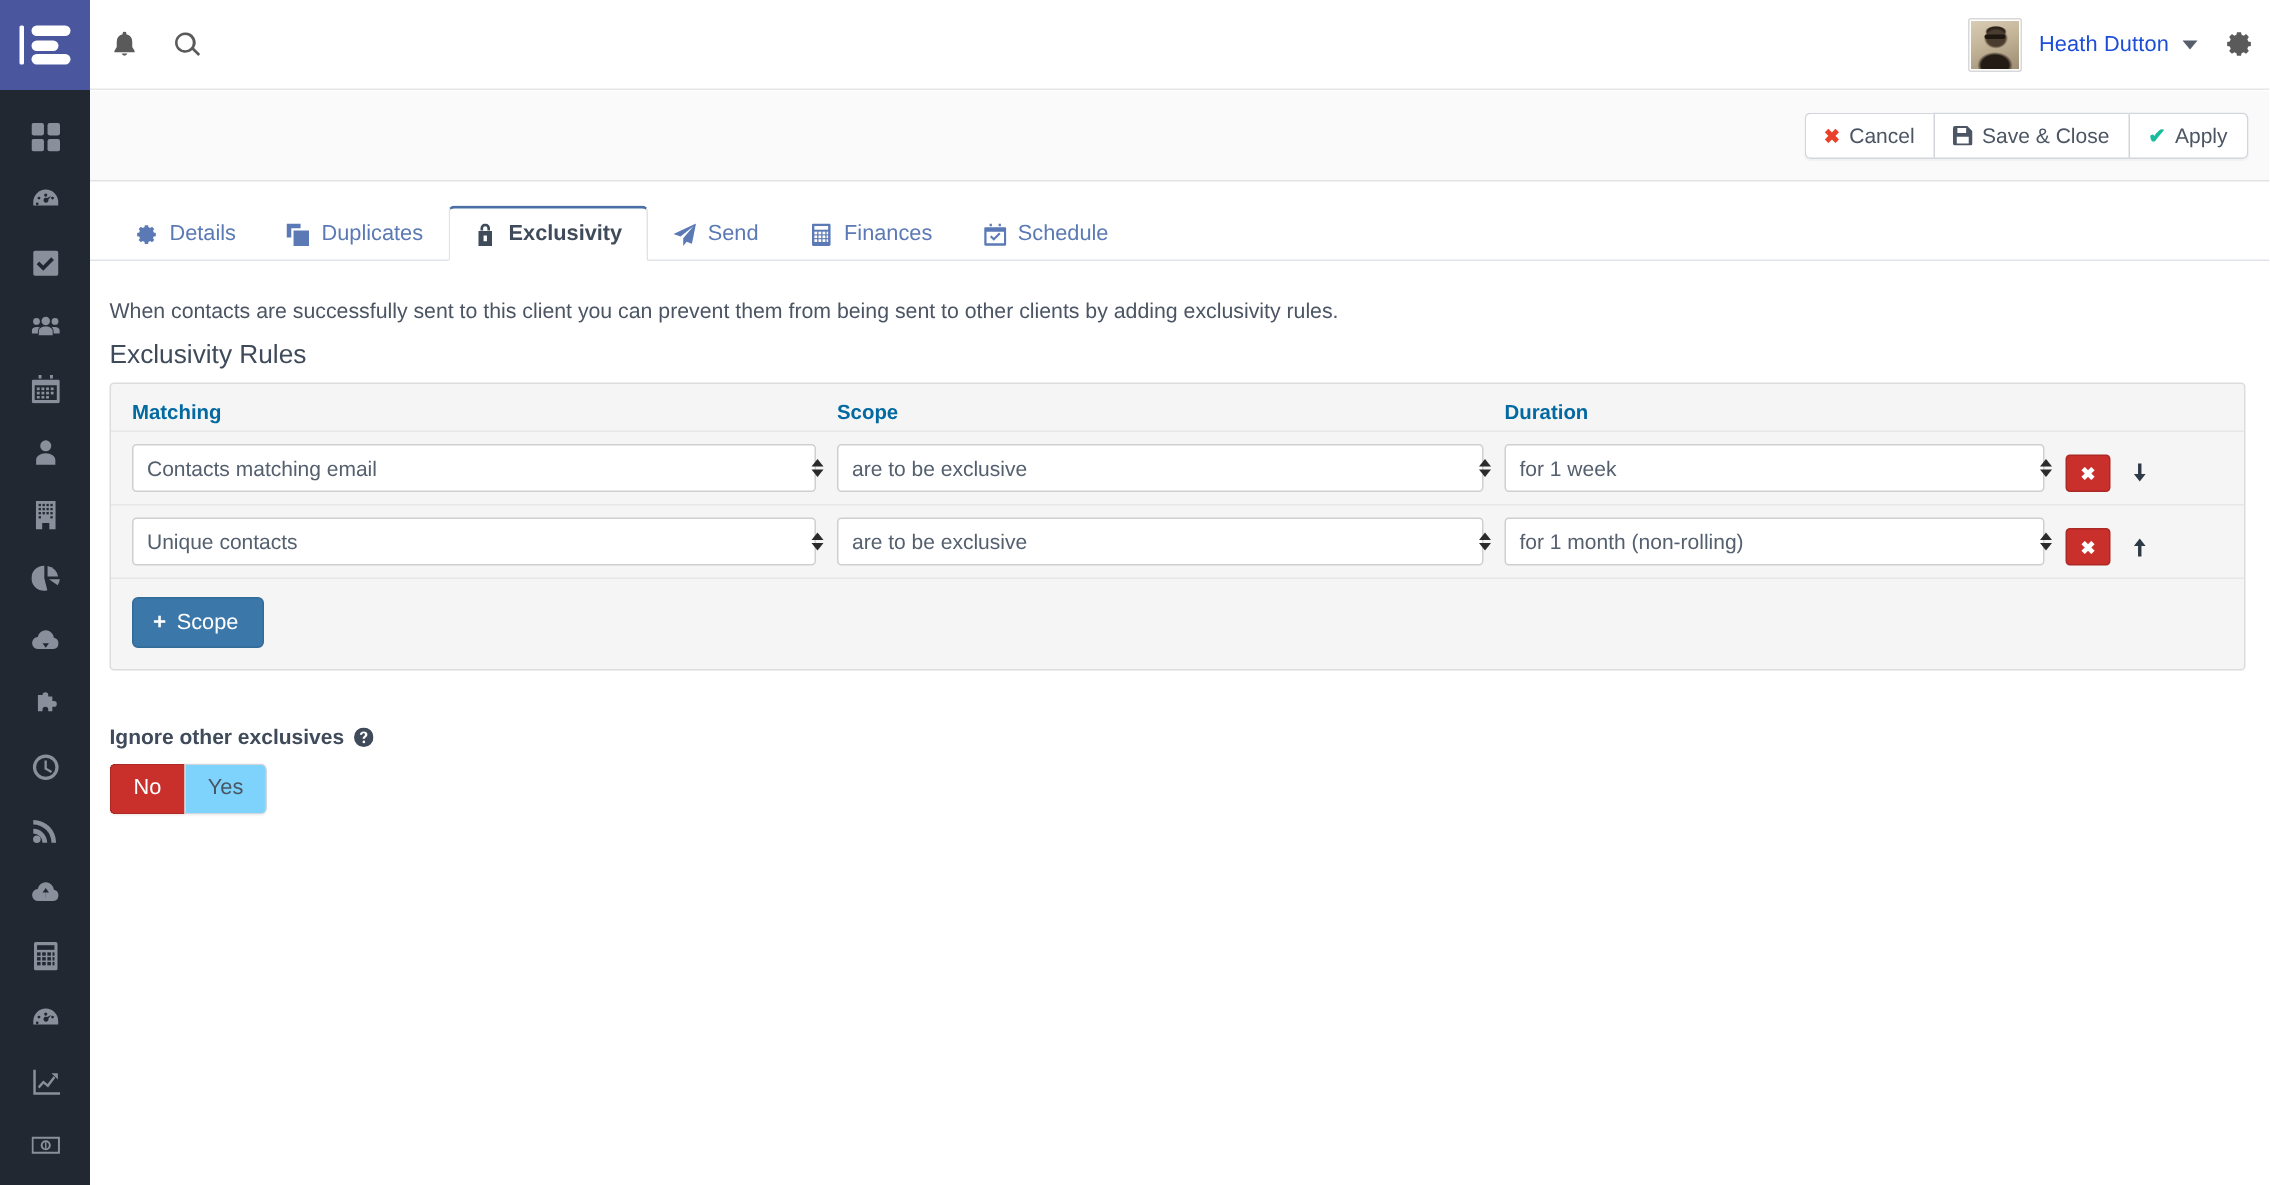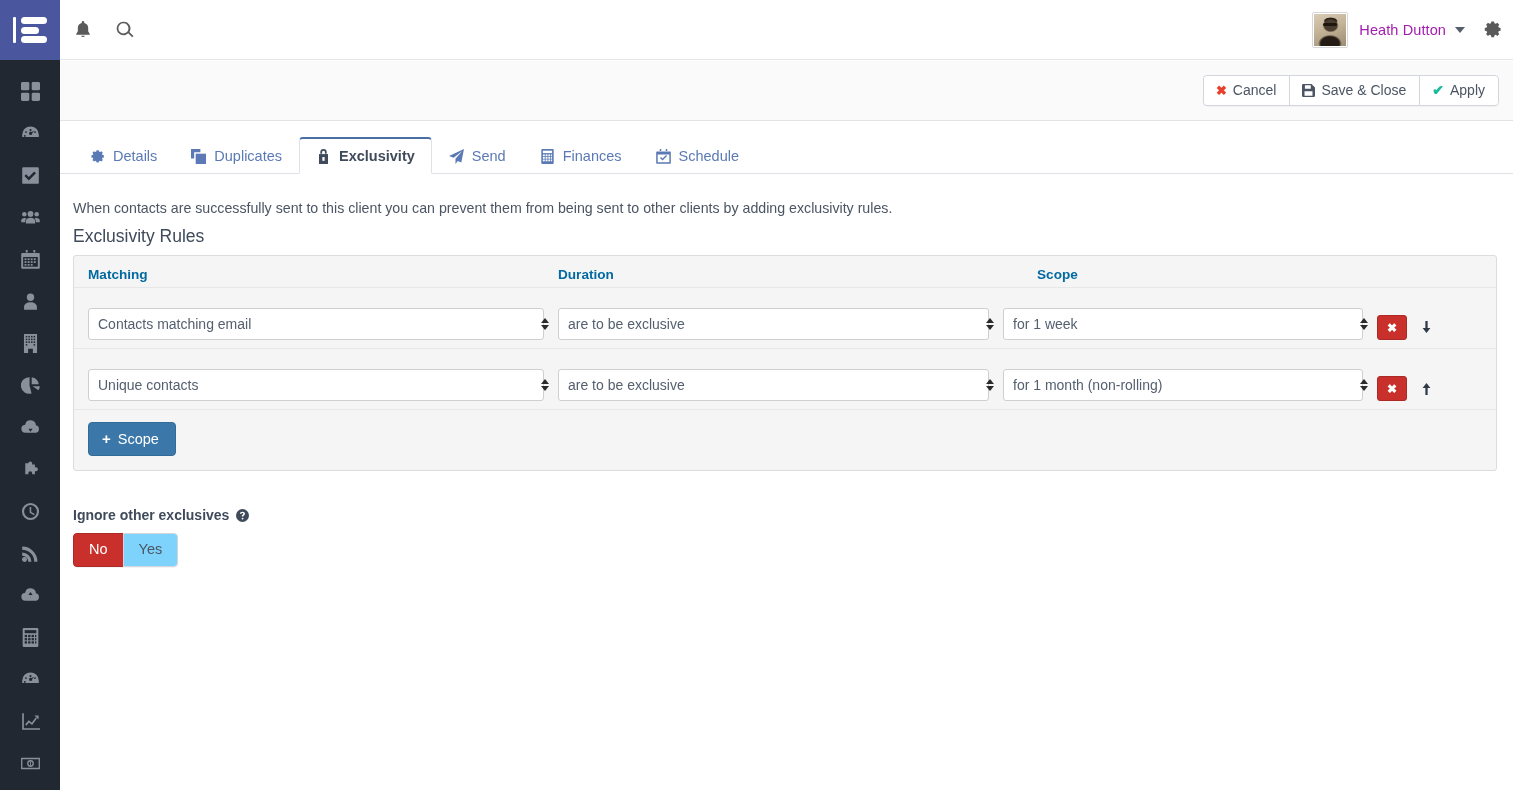--- a/index.html
+++ b/index.html
@@ -72,21 +72,21 @@
       radial-gradient(ellipse 30% 16% at 52% 22%, #2a2018 0%, #2a2018 60%, rgba(42,32,24,0) 75%),
       radial-gradient(ellipse 46% 34% at 50% 92%, #241c14 0%, #241c14 62%, rgba(36,28,20,0) 80%),
       linear-gradient(160deg, #d9cdb6 0%, #c3b397 45%, #9d8d73 100%);
     position: relative;
   }
   .avatar-inner:after {
     content:""; position:absolute; left:28%; top:31%; width:44%; height:9%;
     background:#1d1710; border-radius:2px;
   }
   .user-name {
-    font-size: 14.5px; color: #a21caf; margin-left: 11px; letter-spacing: .1px;
+    font-size: 14.5px; color: #1d4ed8; margin-left: 11px; letter-spacing: .1px;
   }
   .caret-down {
     width: 0; height: 0; margin-left: 9px;
     border-left: 5px solid transparent; border-right: 5px solid transparent;
     border-top: 6px solid #555e6a;
   }
   .gear-btn {
     width: 42px; height: 60px;
     display: flex; align-items: center; justify-content: center;
     cursor: pointer;
@@ -195,21 +195,21 @@
 
   .rule-row {
     display: flex; align-items: flex-end;
     padding: 8px 14px;
     border-top: 1px solid #e7e7e7;
   }
   .rule-row:first-of-type { border-top: none; padding-top: 4px; }
   .rule-sel-wrap { padding-right: 14px; }
   .w-match { width: 470px; }
   .w-scope { width: 445px; }
-  .w-dur   { width: 374px; margin-top: 12px; }
+  .w-dur   { width: 374px; }
 
   select.rule-select {
     -webkit-appearance: none; appearance: none;
     width: 100%; height: 32px;
     font-family: "Liberation Sans", sans-serif;
     font-size: 14px; color: #55606f;
     background-color: #ffffff;
     border: 1px solid #cfcfcf;
     border-radius: 3px;
     padding: 0 26px 0 9px;
@@ -615,22 +615,22 @@
     </div>
   </div>
 
   <main class="main">
     <p class="intro-text">When contacts are successfully sent to this client you can prevent them from being sent to other clients by adding exclusivity rules.</p>
     <h2 class="section-title">Exclusivity Rules</h2>
 
     <section class="rules-panel">
       <div class="rules-head">
         <div class="col-label col-matching">Matching</div>
+        <div class="col-label col-scope">Scope</div>
         <div class="col-label col-duration">Duration</div>
-        <div class="col-label col-scope">Scope</div>
       </div>
 
       <div class="rule-row">
         <div class="rule-sel-wrap w-match sel-box">
           <select class="rule-select">
             <option>Contacts matching email</option>
           </select>
           <span class="sel-arrows">
               <i class="up"></i>
               <i class="down"></i>

